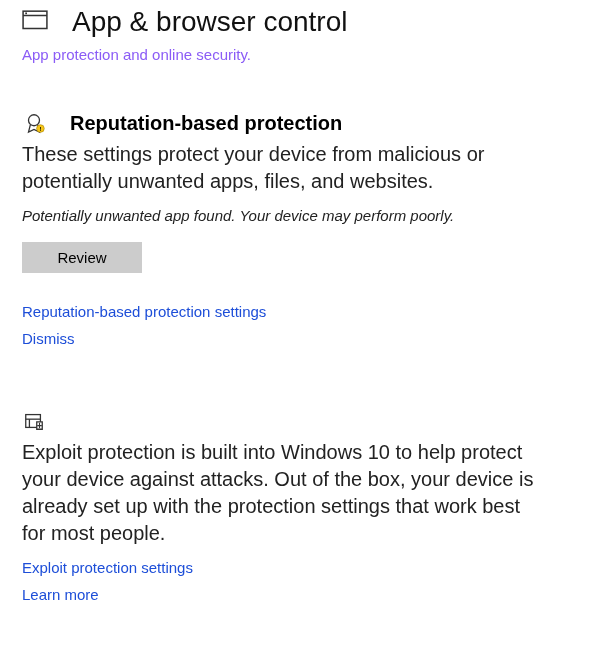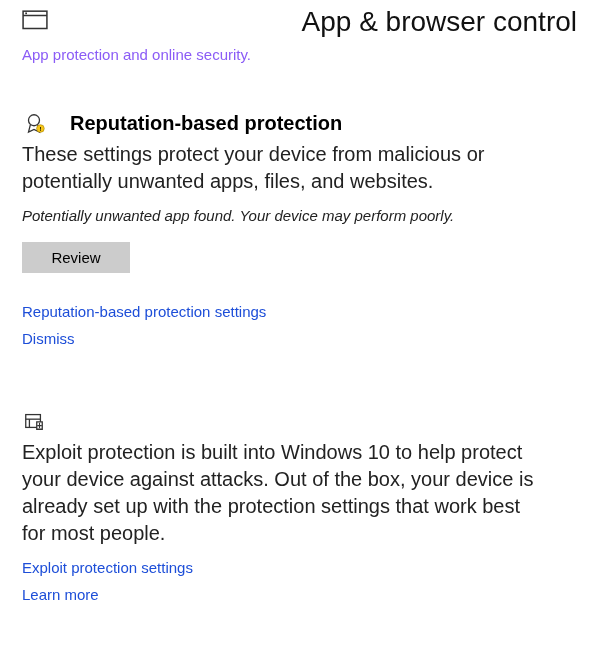--- a/index.html
+++ b/index.html
@@ -12,21 +12,20 @@
     font-weight: 400;
   }
   .page {
     padding: 6px 22px 22px 22px;
   }
   .header-row {
     display: flex;
     align-items: center;
     gap: 24px;
     margin-bottom: 8px;
-    justify-content: space-between;
   }
   .header-icon {
     width: 26px; height: 24px;
     display:flex; align-items:center; justify-content:center;
   }
   .page-title {
     font-size: 28px;
     font-weight: 400;
     color: #111;
   }
@@ -61,21 +60,21 @@
     font-size: 15px;
     color: #222;
     margin-bottom: 18px;
     font-style: italic;
   }
   .btn {
     display: inline-block;
     background: #cccccc;
     border: none;
     padding: 7px 0;
-    width: 108px;
+    width: 120px;
     font-size: 15px;
     font-family: inherit;
     color: #000;
     text-align: center;
     cursor: pointer;
     margin-bottom: 30px;
   }
   .link {
     display: block;
     width: fit-content;

